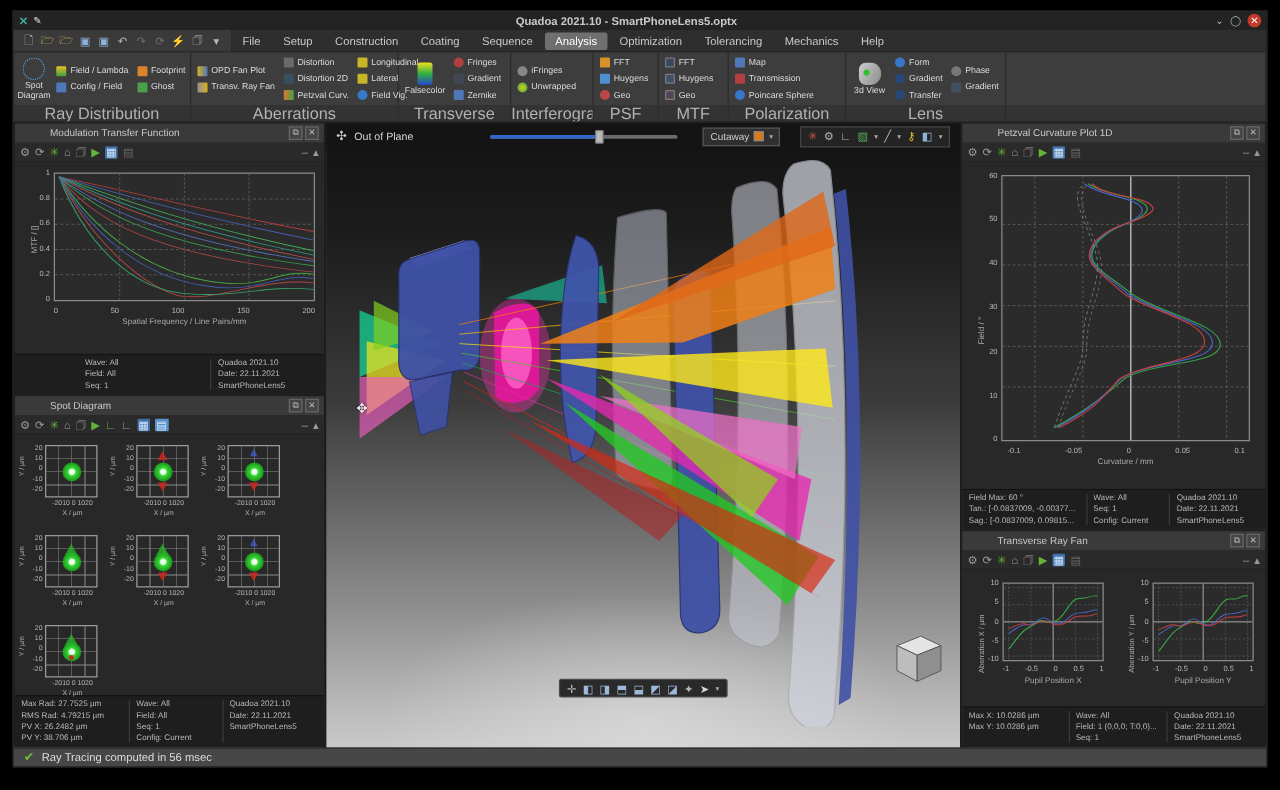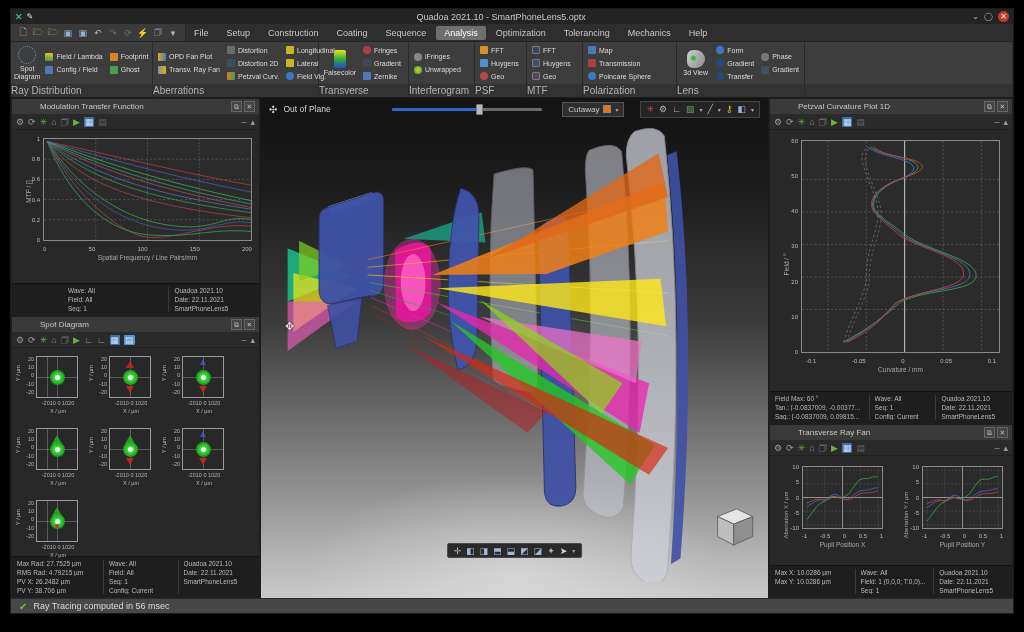--- a/index.html
+++ b/index.html
@@ -7,40 +7,40 @@
     font-family:"Liberation Sans", sans-serif; }
   .stage { position:absolute; left:0; top:0; width:1024px; height:632px; background:#000; }
   .app { position:absolute; left:10px; top:8px; width:1004px; height:606px;
     background:#3a3a3a; display:flex; flex-direction:column; border:1px solid #1a1a1a; }
 
   
   .titlebar { height:15px; background:#232323; display:flex; align-items:center; color:#c9c9c9;
     font-size:9px; flex:0 0 auto; padding:0 4px; }
   .titlebar .logo { color:#3fae9c; font-size:9px; margin-right:4px; font-weight:bold; }
   .titlebar .pencil { color:#ddd; font-size:8px; }
-  .titlebar .tb-title { flex:1; text-align:center; }
+  .titlebar .tb-title { flex:1; text-align:center;font-weight:bold; }
   .tb-btn { width:13px; text-align:center; font-size:8px; color:#bbb; cursor:default; }
   .tb-close { color:#fff; background:#c23a28; border-radius:50%; width:11px; height:11px;
     line-height:11px; font-size:8px; margin-left:3px; }
 
   
   .menubar { height:18px; background:#2e2e2e; display:flex; align-items:center; flex:0 0 auto;
     border-bottom:1px solid #242424; }
   .quickbar { display:flex; align-items:center; gap:3px; padding:0 6px; background:#3a3a3a;
     height:100%; border-right:1px solid #242424; }
   .qicon { font-size:9px; color:#b9b9b9; width:12px; text-align:center; }
   .menus { display:flex; gap:2px; }
   .mitem { font-size:9px; color:#c9c9c9; padding:2px 8px; border-radius:2px; }
   .mitem.active { background:#6f6f6f; color:#fff; }
 
   
   .ribbon { height:56px; background:#3d3d3d; display:flex; flex:0 0 auto; border-bottom:1px solid #1d1d1d; }
   .rgroup { display:flex; flex-direction:column; border-right:1px solid #2a2a2a; flex:0 0 auto; }
   .rg-body { flex:1; display:flex; align-items:center; padding:1px 3px; gap:3px; }
-  .rg-label { height:13px; background:#333333; color:#b2b2b2; font-size:10px; 
+  .rg-label { height:13px; background:#333333; color:#b2b2b2; font-size:13px; text-align:center;
     line-height:13px; white-space:nowrap; overflow:hidden; }
   .bigbtn { width:42px; display:flex; flex-direction:column; align-items:center; justify-content:center;
     color:#dcdcdc; font-size:7px; text-align:center; line-height:1.1; gap:1px; }
   .bigicon { width:18px; height:18px; border-radius:2px; }
   .icon-spot { border:1.5px dotted #5aa0e0; border-radius:50%; }
   .icon-false { background:linear-gradient(180deg,#f0e020,#30b040,#2848c8); }
   .icon-raytrace { background:#e8e8e8; border-radius:1px; position:relative; width:13px; height:16px; }
   .icon-raytrace::before { content:"→"; position:absolute; top:-7px; left:2px; color:#e08818; font-size:9px; }
   .icon-3dview { background:radial-gradient(circle at 35% 45%, #30c030 0 2px, transparent 3px),
     linear-gradient(120deg,#cfcfcf,#8a8a8a); border-radius:40% 60% 60% 40%; }

